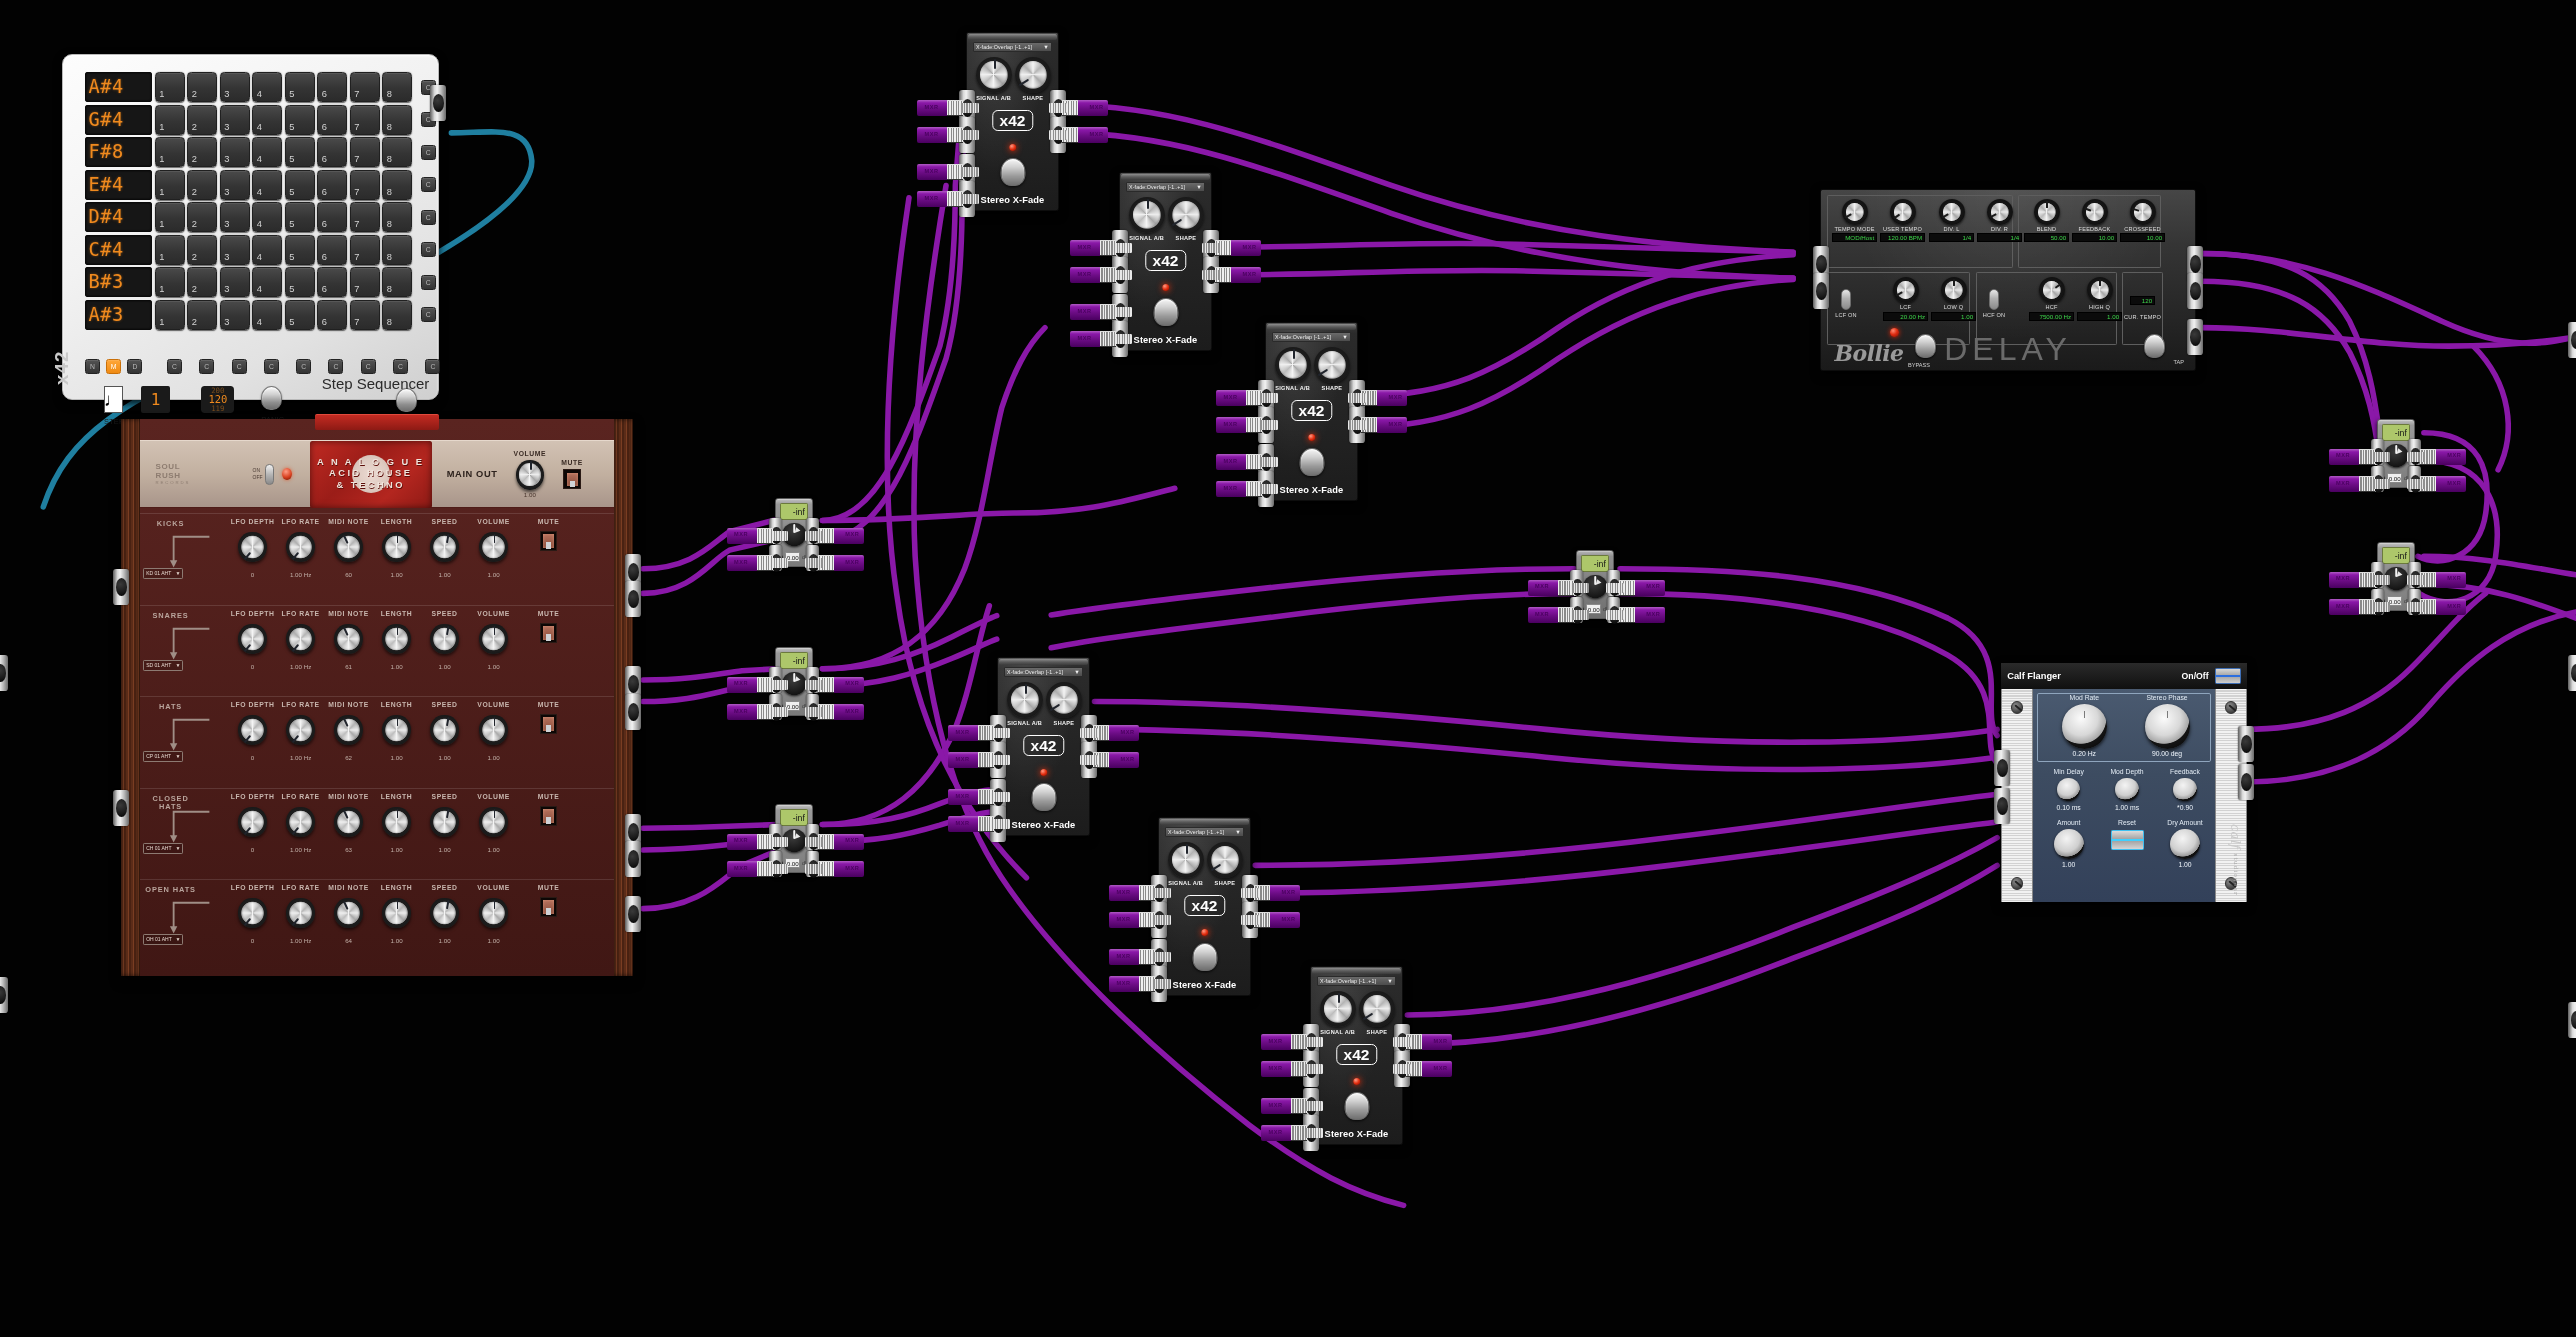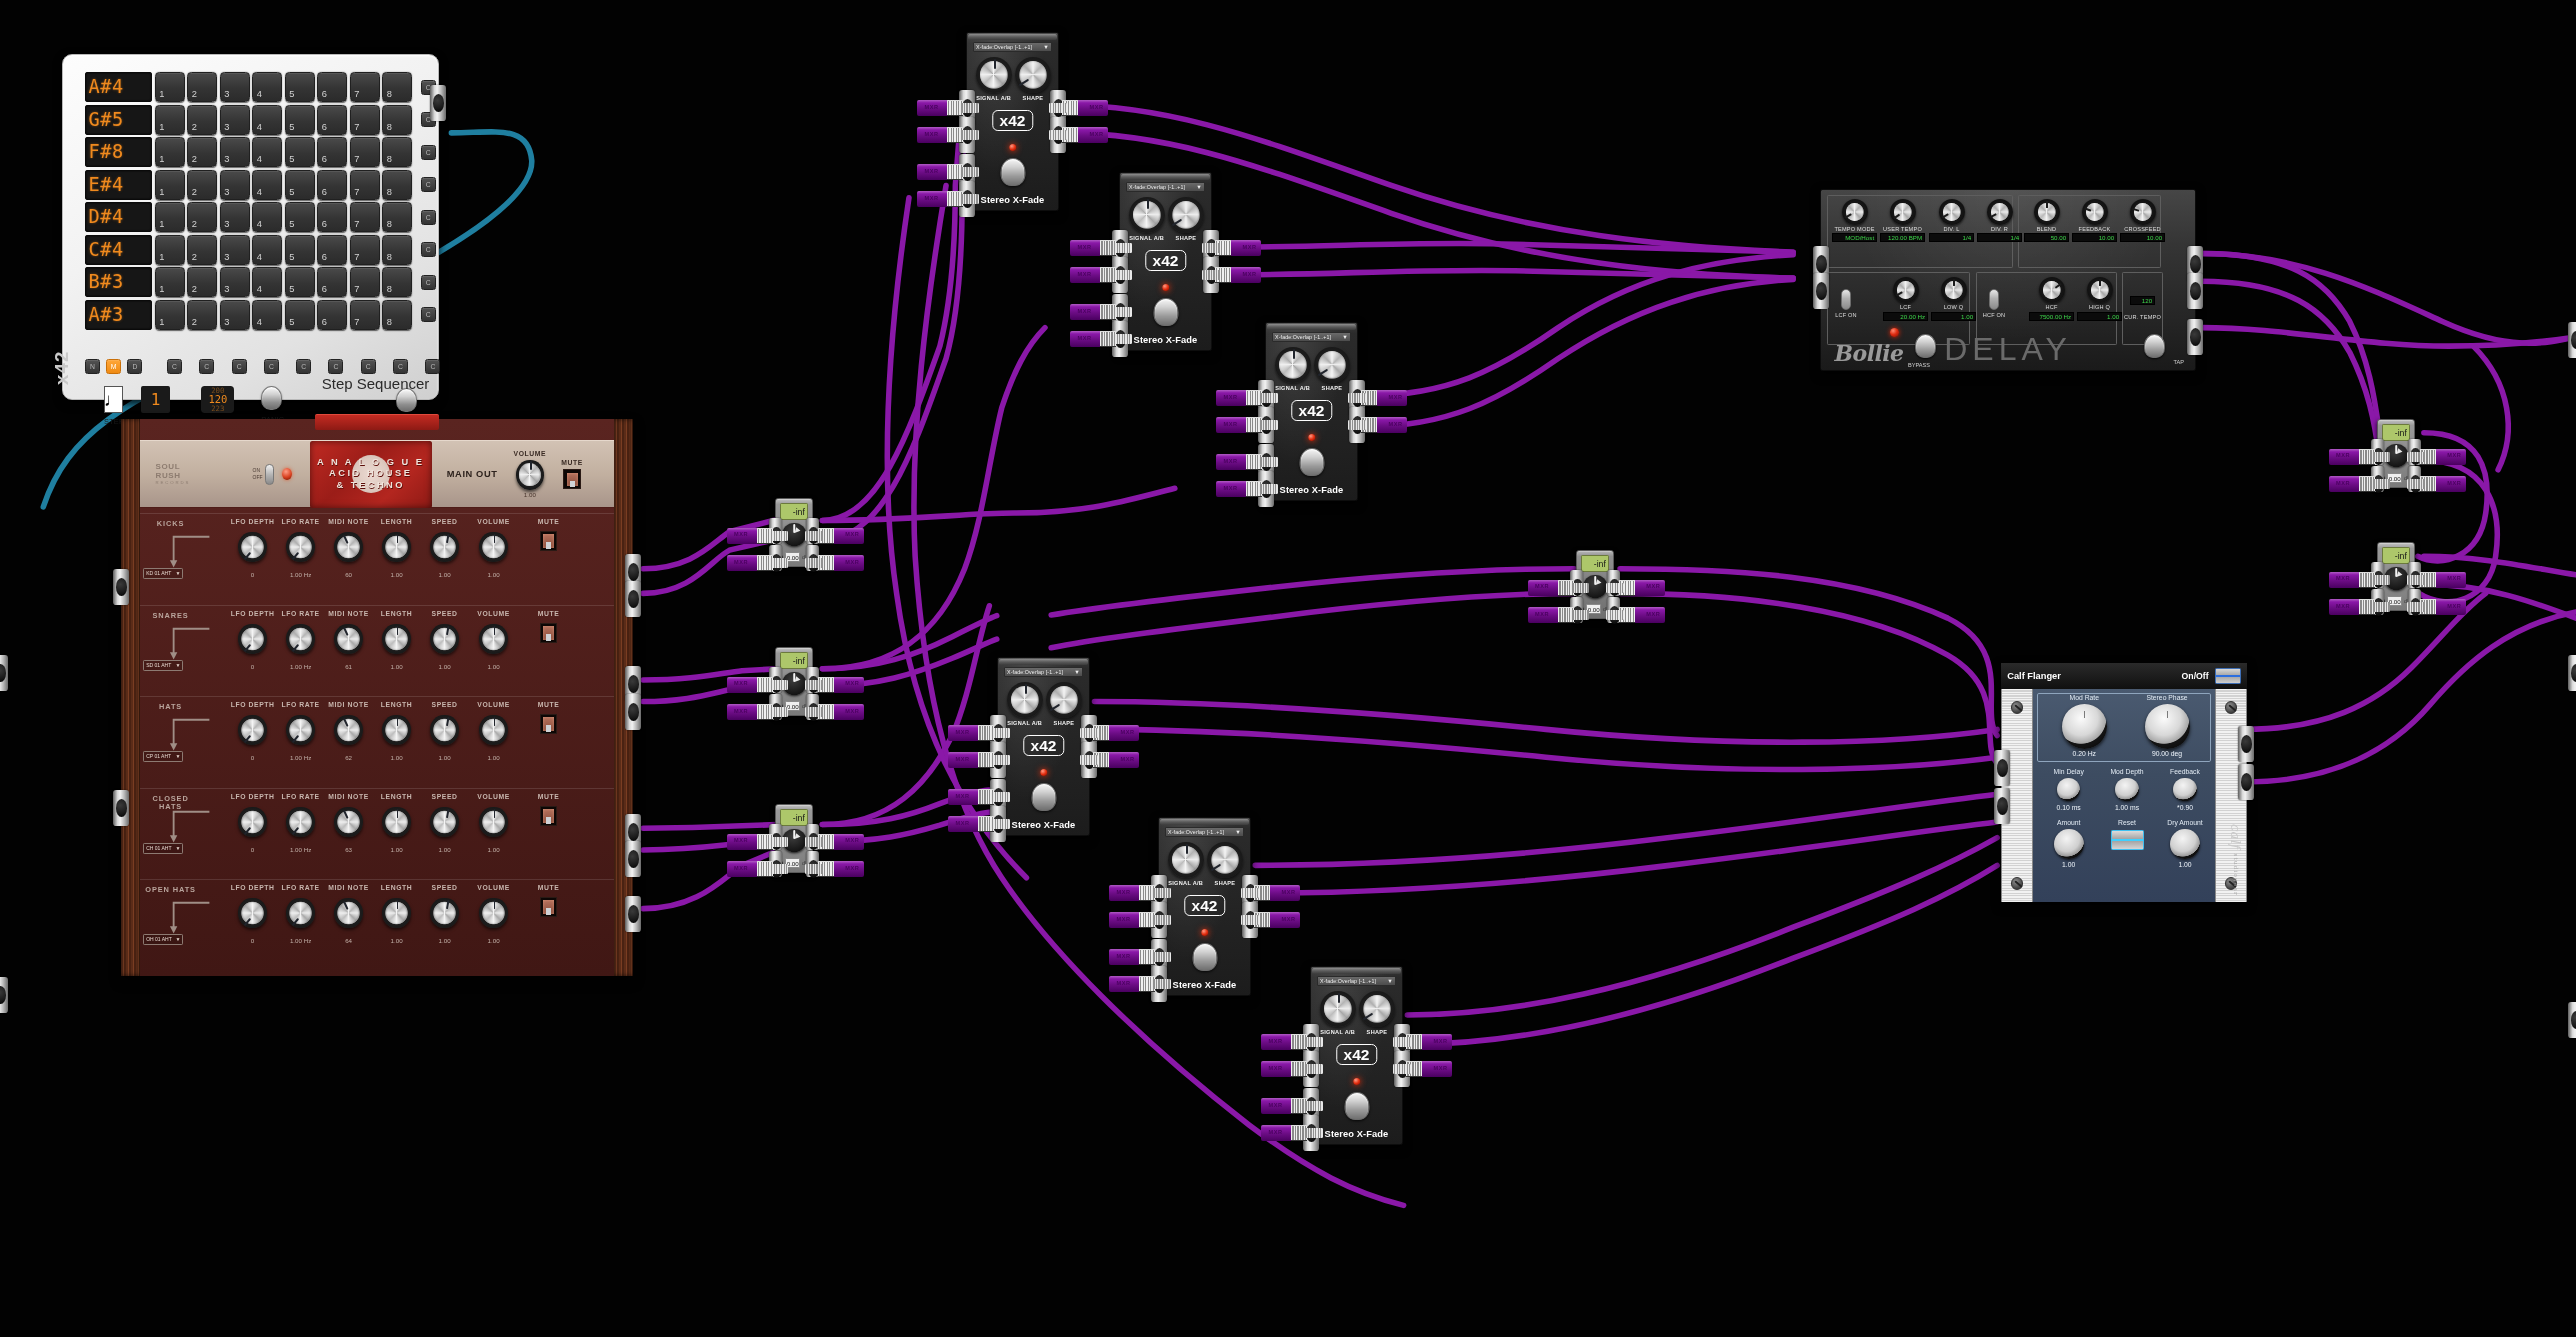--- a/index.html
+++ b/index.html
@@ -510,21 +510,21 @@
           </div>
           <div class="stepbtn">
             <span>8</span>
           </div>
           <div class="cbtn" style="margin-left:8.7px;align-self:center;">
             <span>C</span>
           </div>
         </div>
         <div class="seqrow">
           <div class="noteDisp">
-            <span class="seg">G#5</span>
+            <span class="seg">G#4</span>
           </div>
           <div class="stepbtn">
             <span>1</span>
           </div>
           <div class="stepbtn">
             <span>2</span>
           </div>
           <div class="stepbtn">
             <span>3</span>
           </div>
@@ -789,21 +789,21 @@
         <div class="seqlbl" style="margin-top:3.7px;">STEP</div>
       </div>
       <div style="text-align:center;">
         <div class="midiDisp">1</div>
         <div class="seqlbl" style="margin-top:3.7px;">MIDI CHAN.</div>
       </div>
       <div style="text-align:center;">
         <div class="bpmDisp">
           <span class="dim">200</span>
           <span class="cur">120</span>
-          <span class="dim">223</span>
+          <span class="dim">119</span>
         </div>
         <div class="seqlbl" style="margin-top:3.7px;">120.00 BPM</div>
       </div>
       <div style="text-align:center;">
         <div class="footsw"></div>
         <div class="seqlbl" style="margin-top:5px;">PANIC</div>
       </div>
     </div>
 
     <div class="abs" style="right:21px; top:333px;">

